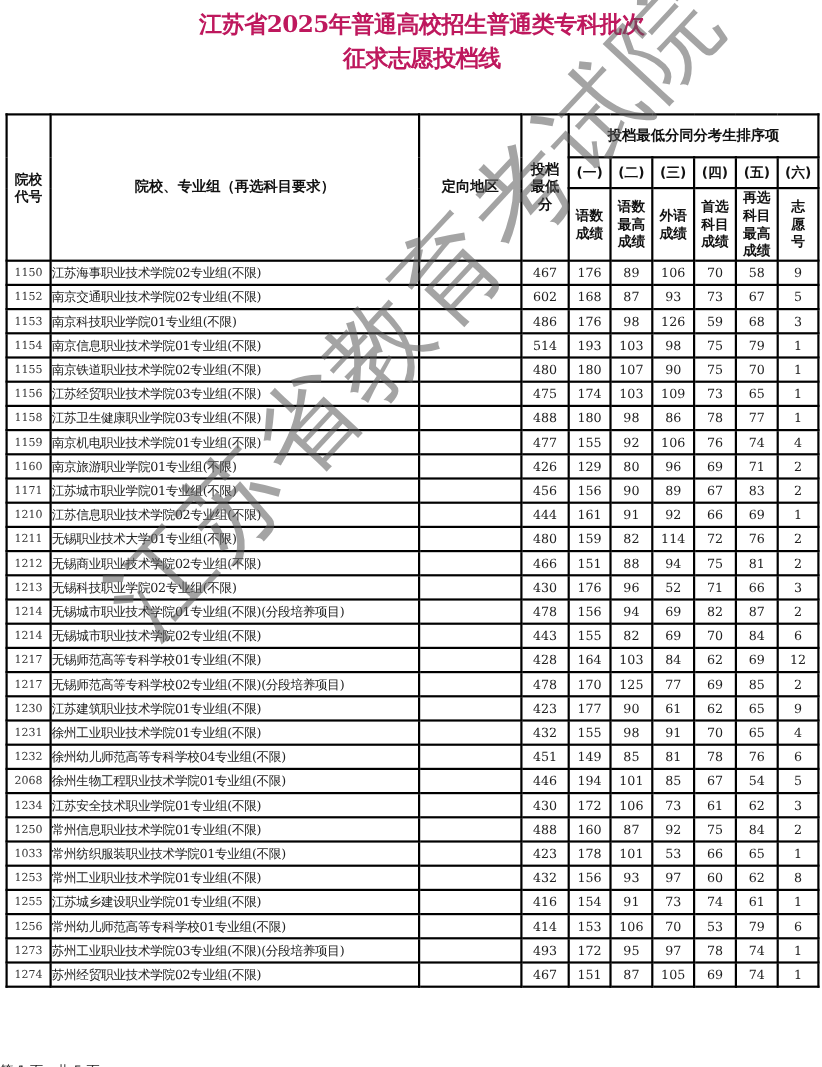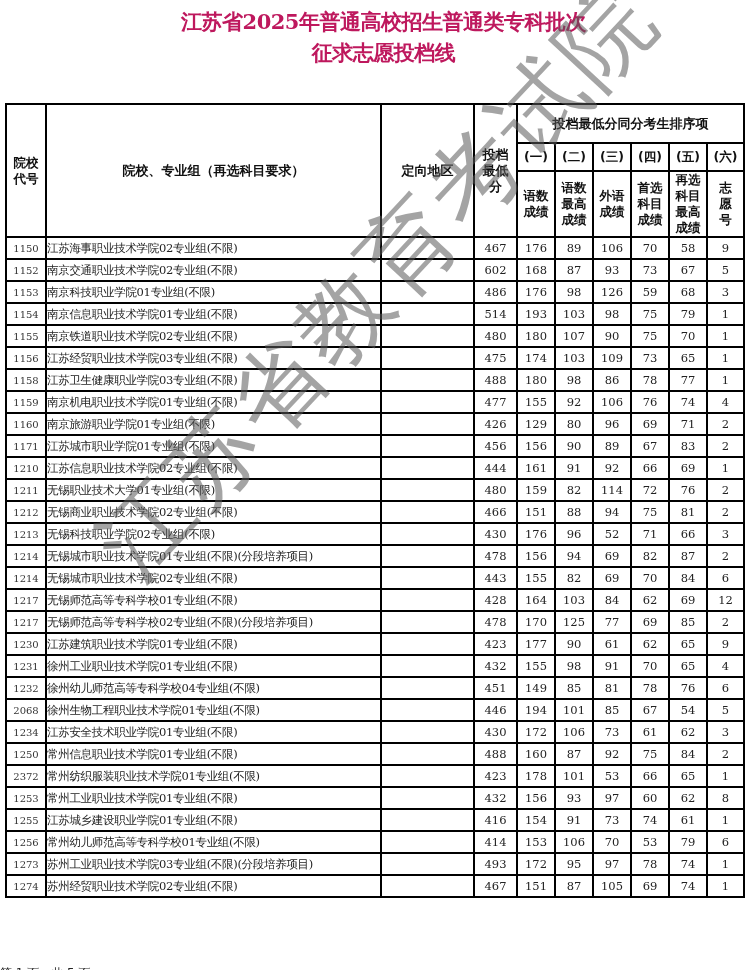--- a/index.html
+++ b/index.html
@@ -356,21 +356,21 @@
         <td></td>
         <td>488</td>
         <td>160</td>
         <td>87</td>
         <td>92</td>
         <td>75</td>
         <td>84</td>
         <td>2</td>
       </tr>
       <tr>
-        <td class="code">2372</td>
+        <td class="code">1033</td>
         <td class="name">常州纺织服装职业技术学院01专业组(不限)</td>
         <td></td>
         <td>423</td>
         <td>178</td>
         <td>101</td>
         <td>53</td>
         <td>66</td>
         <td>65</td>
         <td>1</td>
       </tr>

